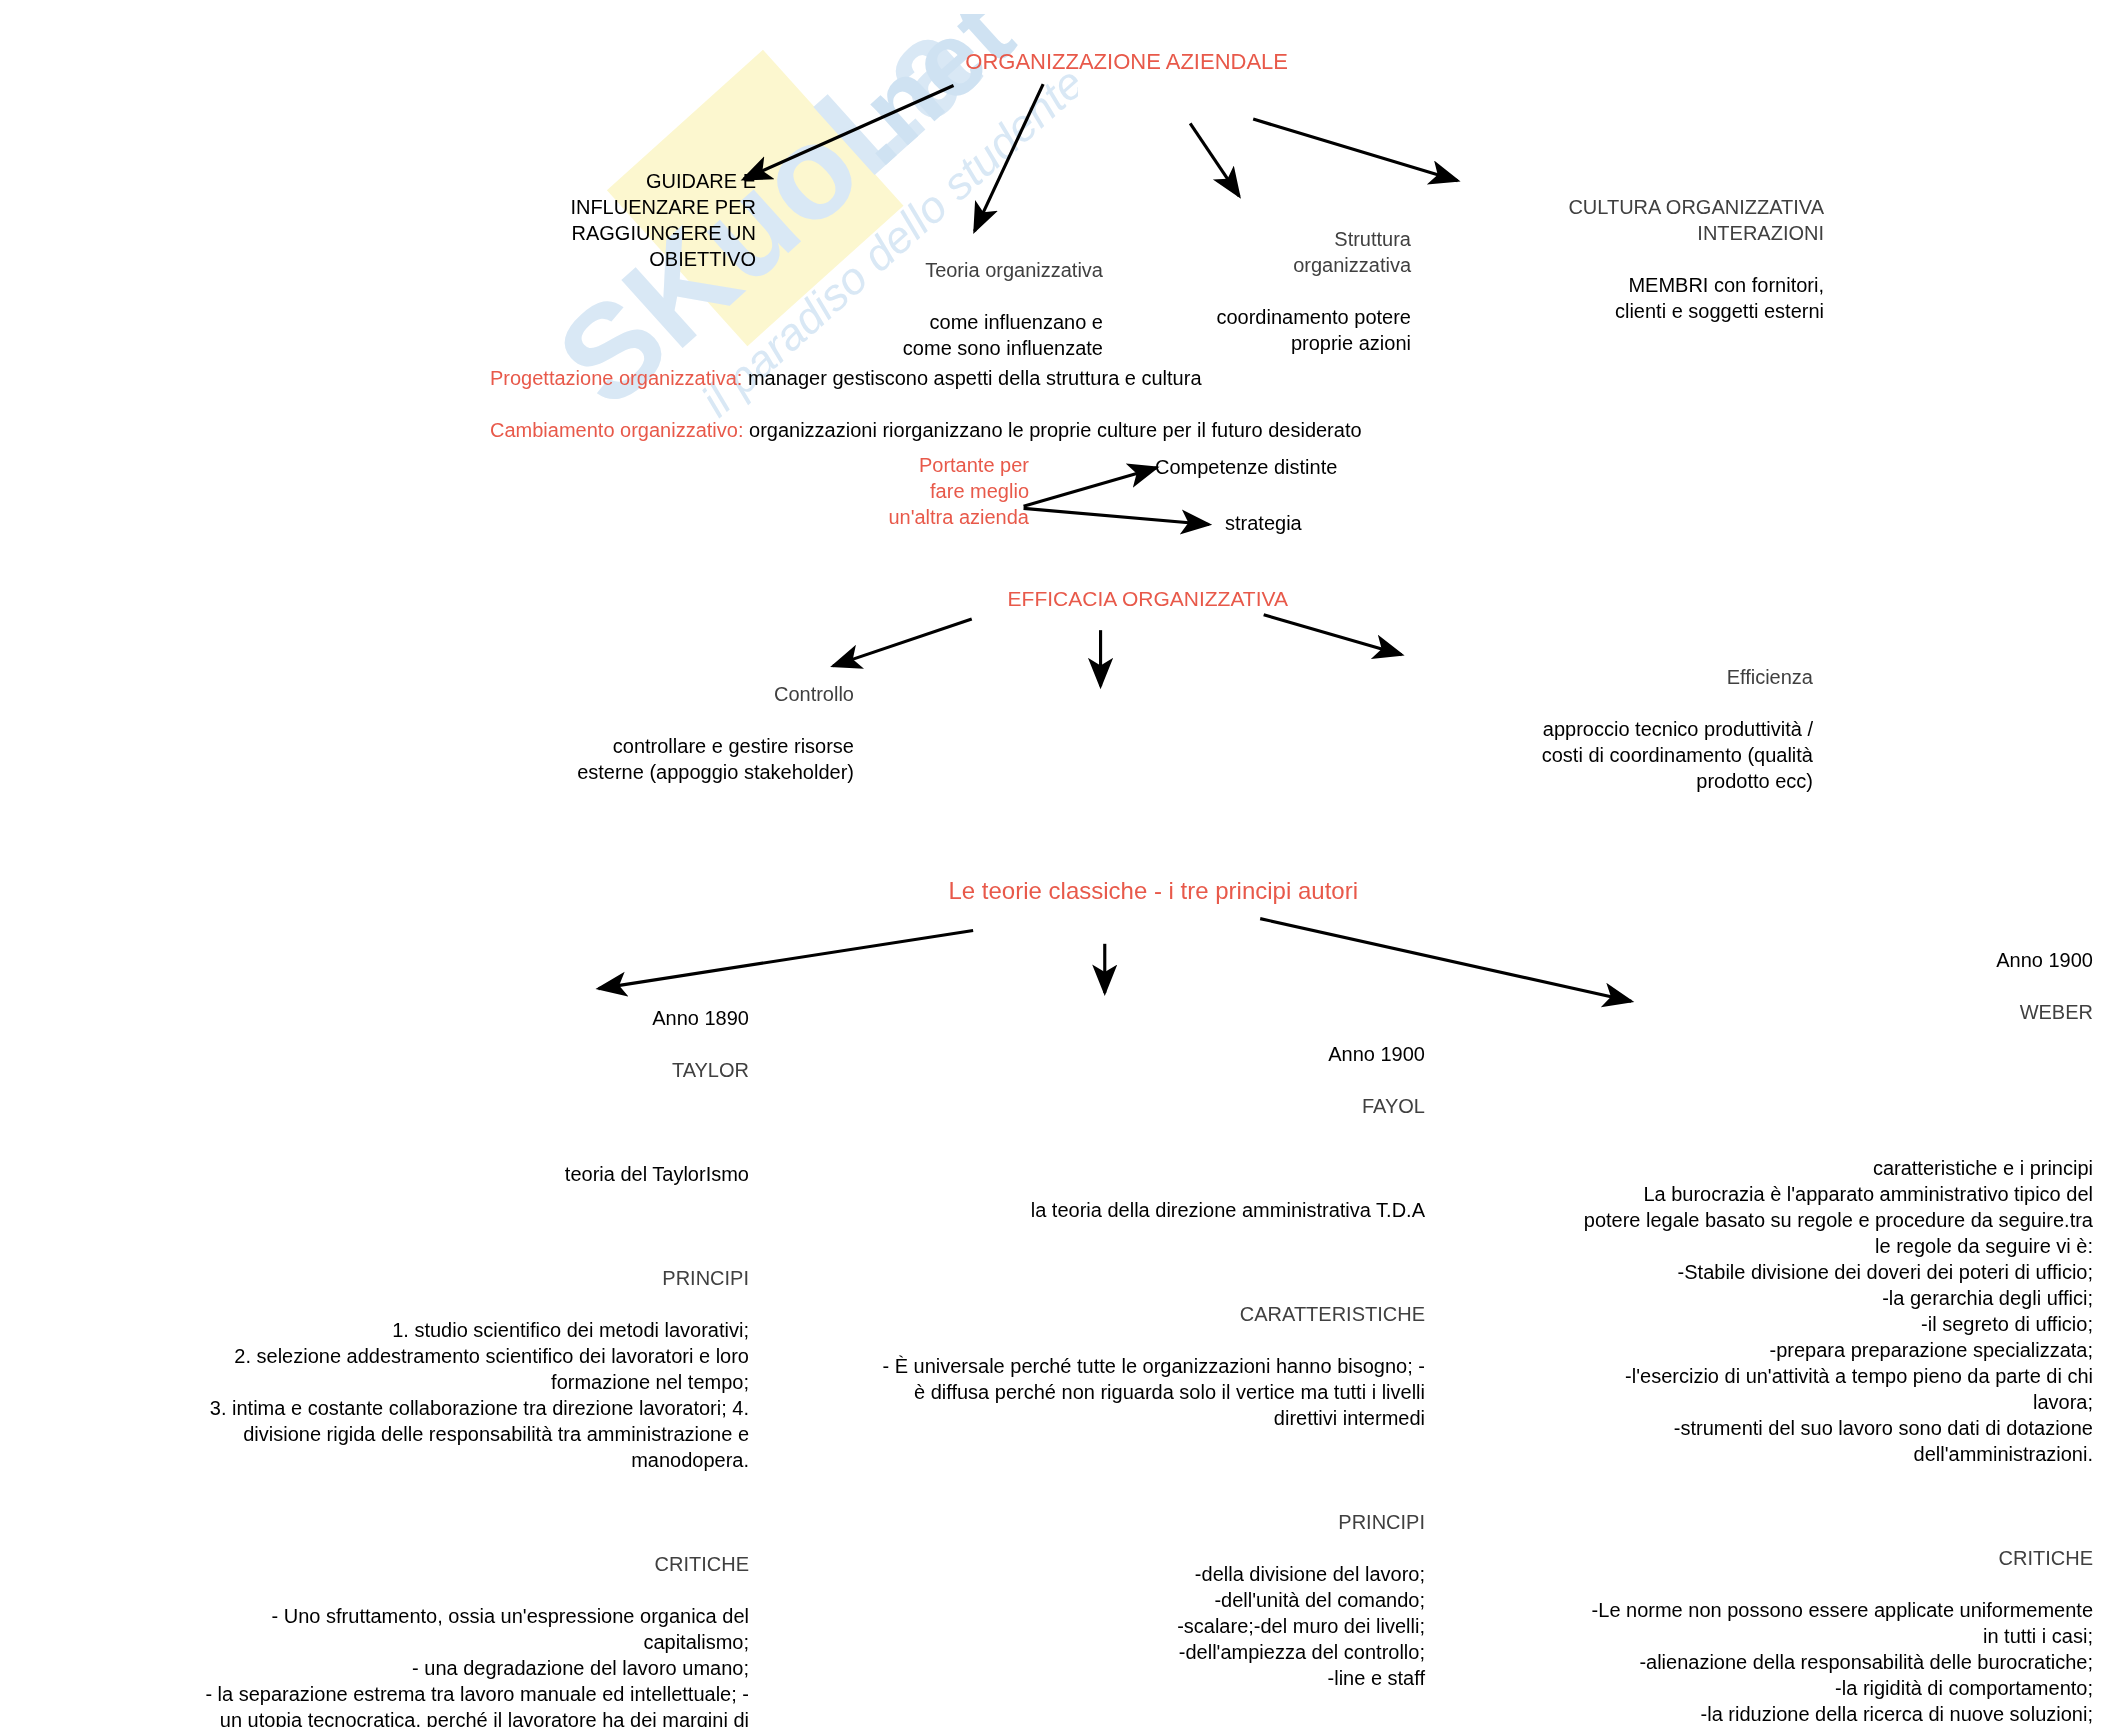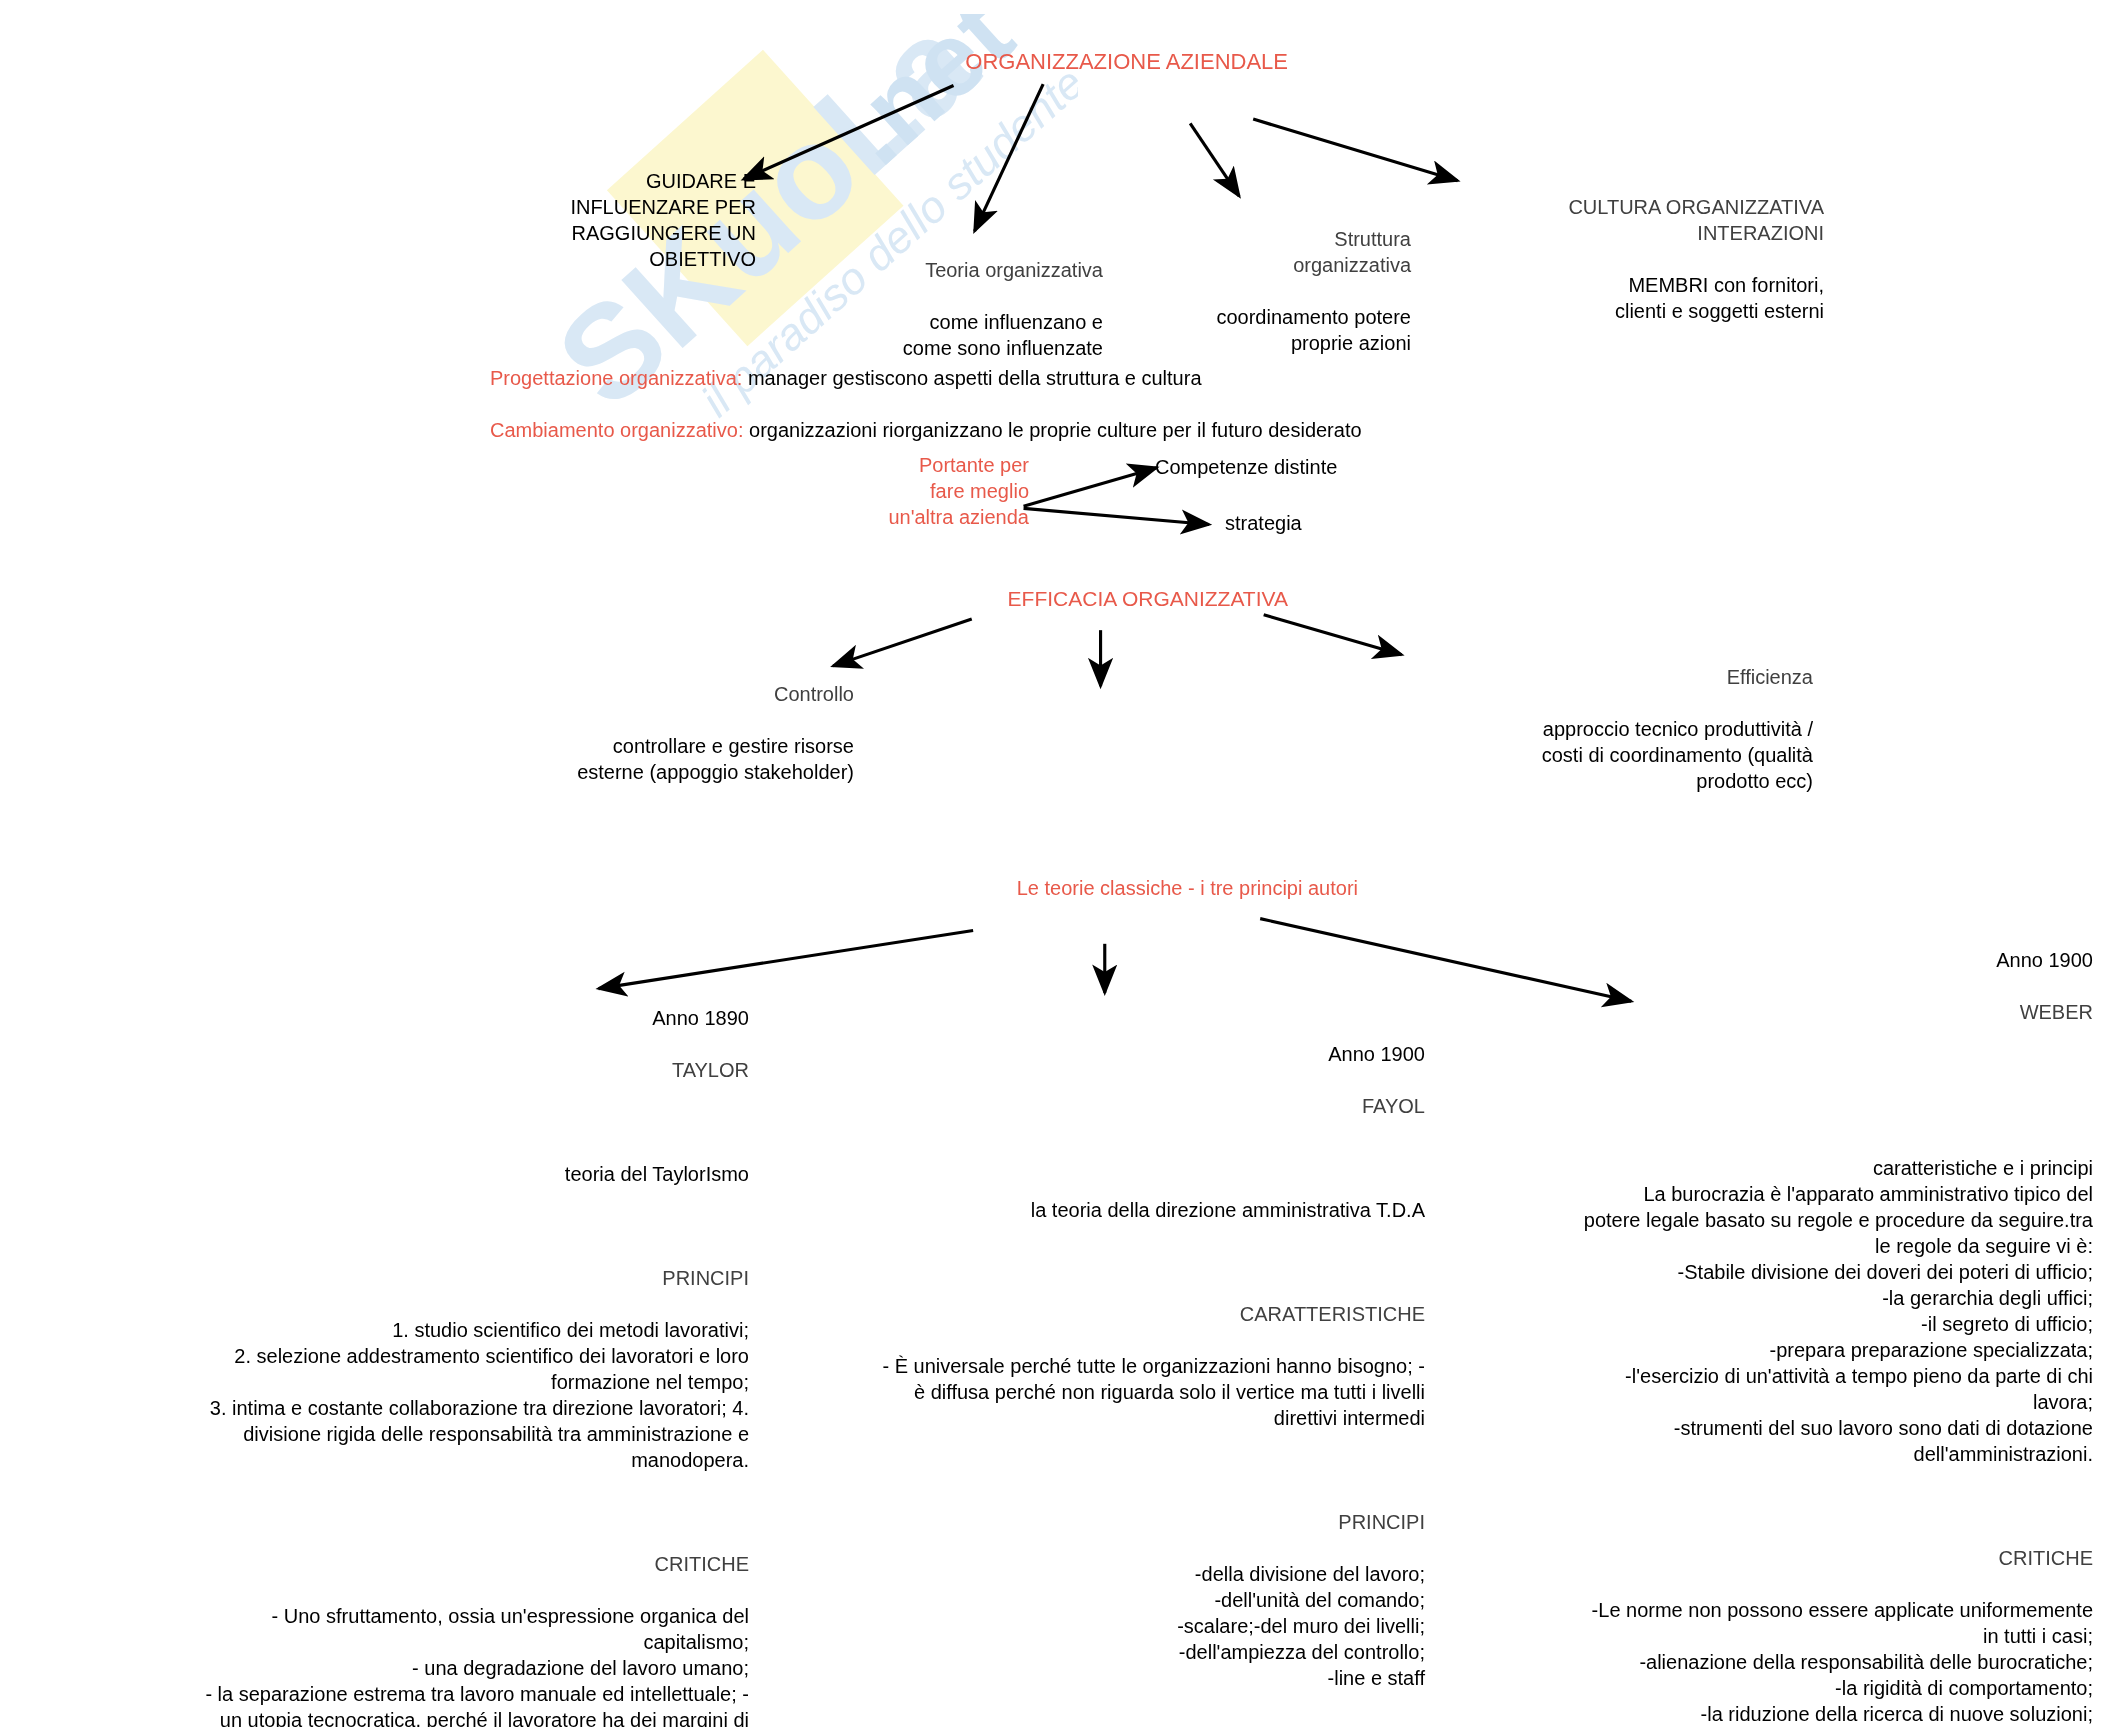--- a/index.html
+++ b/index.html
@@ -161,21 +161,21 @@
   </div>
 
 
   <div class="node" style="left:1393px; top:638px; width:420px;">
     <span class="heading-red">Efficienza</span>
     <span class="blk">approccio tecnico produttività /
 costi di coordinamento (qualità
 prodotto ecc)</span>
   </div>
 
-  <div class="node red" style="left:854px; top:875px; width:504px; font-size:20px;">Le teorie classiche - i tre principi autori</div>
+  <div class="node red" style="left:854px; top:875px; width:504px; font-size:24px;">Le teorie classiche - i tre principi autori</div>
 
   <div class="node" style="left:42px; top:979px; width:707px;">
     <span class="blk">Anno 1890</span>
     <span class="heading-red">TAYLOR</span>
     <span class="spacer-line"></span>
     <span class="blk">teoria del TaylorIsmo</span>
     <span class="spacer-line"></span>
     <span class="heading-red">PRINCIPI</span>
     <span class="blk">1. studio scientifico dei metodi lavorativi;
 2. selezione addestramento scientifico dei lavoratori e loro

